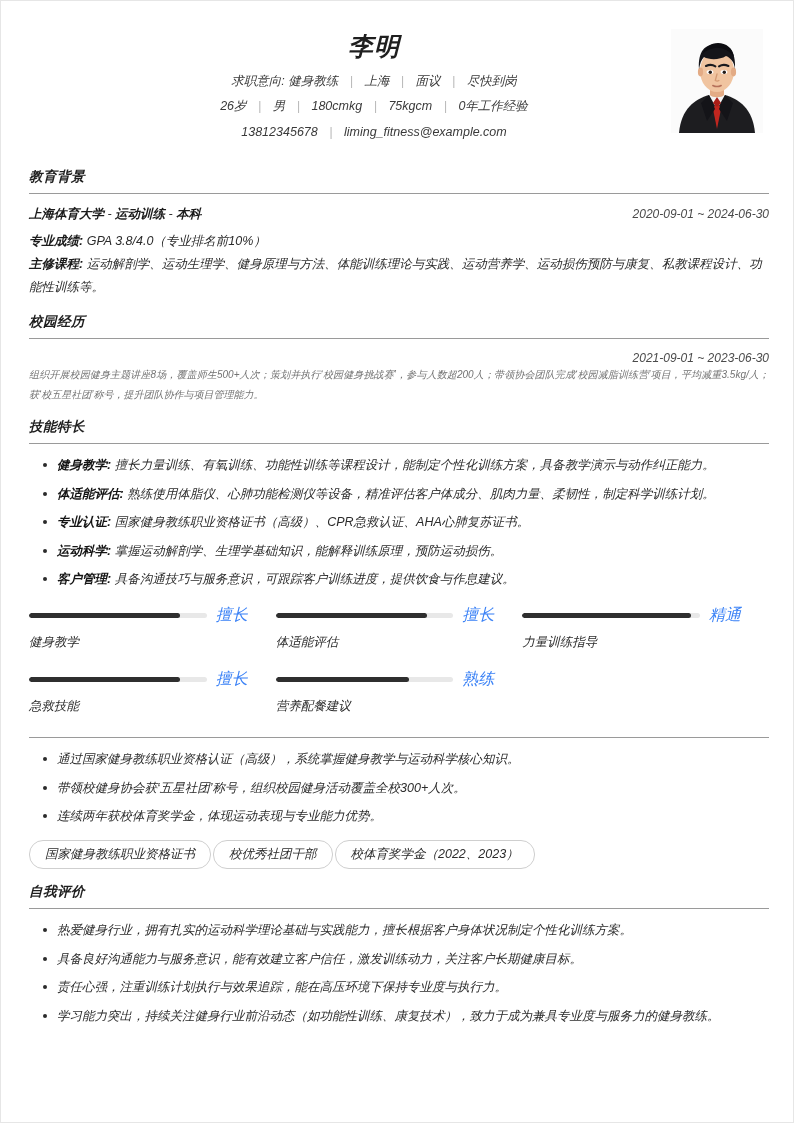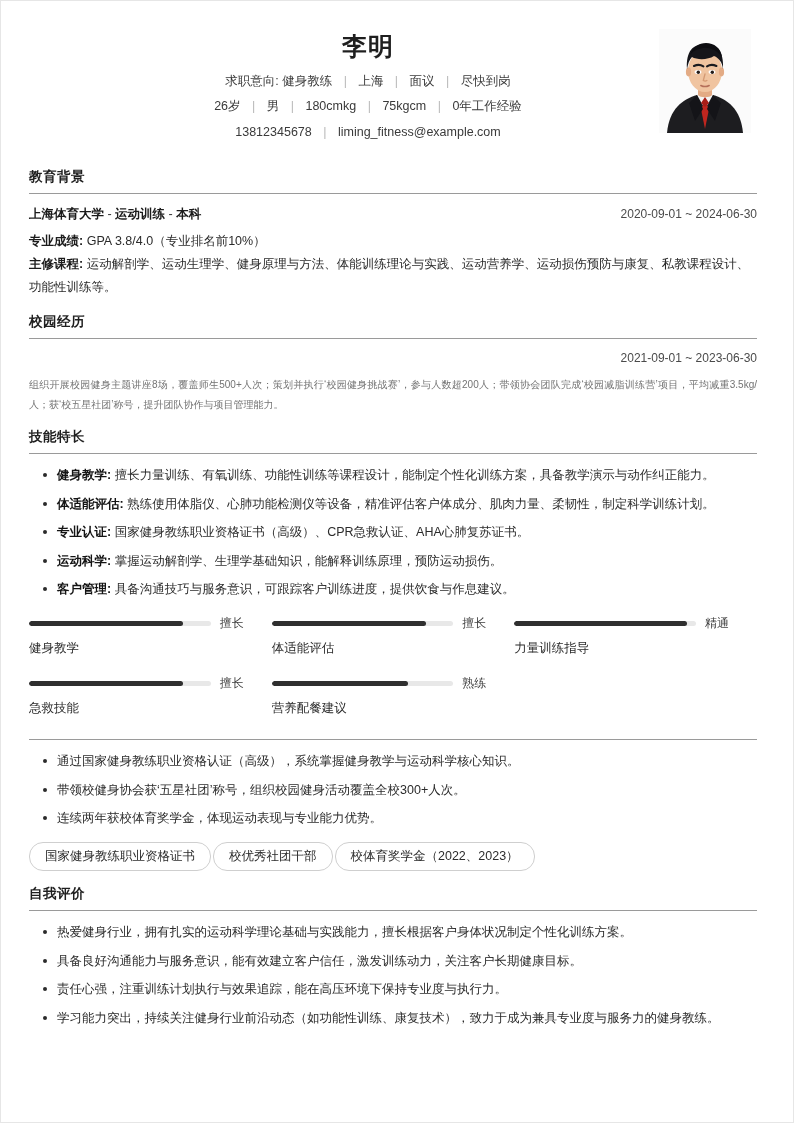--- a/index.html
+++ b/index.html
@@ -14,21 +14,22 @@
   .page {
     position: relative;
     width: 794px;
     height: 1123px;
     background: #ffffff;
     border: 1px solid #e6e6e6;
     box-sizing: border-box;
     overflow: hidden;
   }
   .inner {
-    padding: 18px 36px 10px 28px;
+    padding: 18px 24px 10px 28px;
+    font-style: italic;
   }
 
   
   .header {
     display: flex;
     align-items: flex-start;
     padding: 10px 0 16px 0;
   }
   .header-main {
     flex: 1;
@@ -98,21 +99,20 @@
   .row-head .org .light { font-weight: normal; color: #333; }
   .date {
     color: #4a4a4a;
     font-size: 12px;
     white-space: nowrap;
   }
   .date-only {
     text-align: right;
     font-size: 12px;
     color: #4a4a4a;
-    margin-bottom: 10px;
   }
 
   .kv {
     font-size: 12.5px;
     color: #2b2b2b;
     line-height: 1.85;
   }
   .kv b { color: #1b1b1b; }
 
   .para {
@@ -173,22 +173,22 @@
     border-radius: 3px;
     overflow: hidden;
     max-width: 185px;
   }
   .fill {
     height: 100%;
     background: #2f2f2f;
     border-radius: 3px;
   }
   .skill-level {
-    font-size: 12px;
-    color: #404040;
+    font-size: 16px;
+    color: #3b82f6;
     white-space: nowrap;
   }
   .skill-name {
     font-size: 12.5px;
     color: #2b2b2b;
     margin-top: 8px;
   }
 
   
   .tags {

